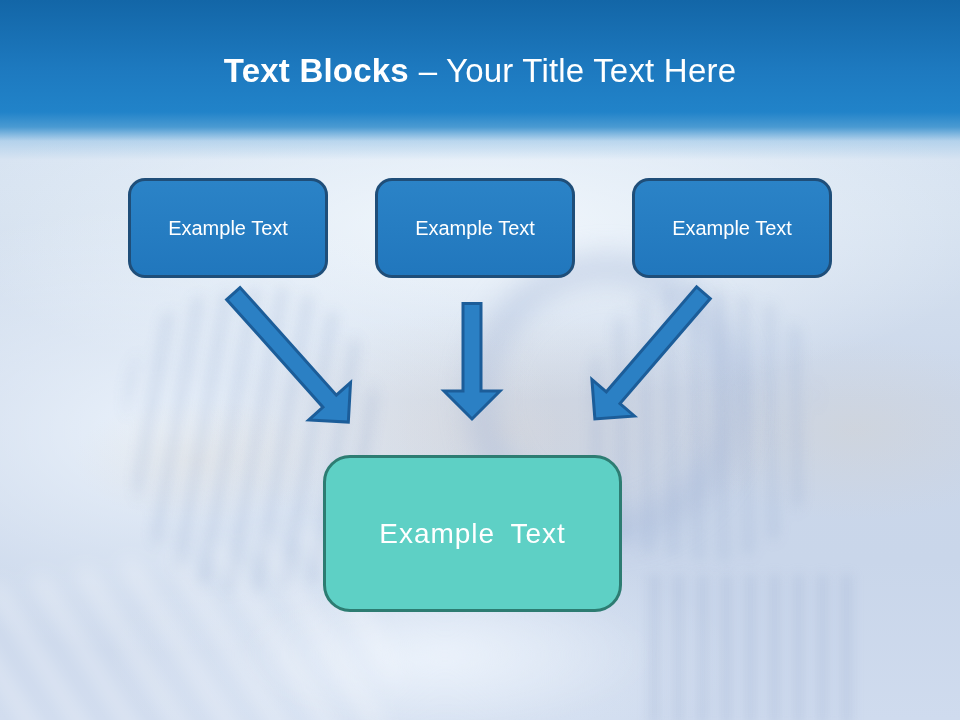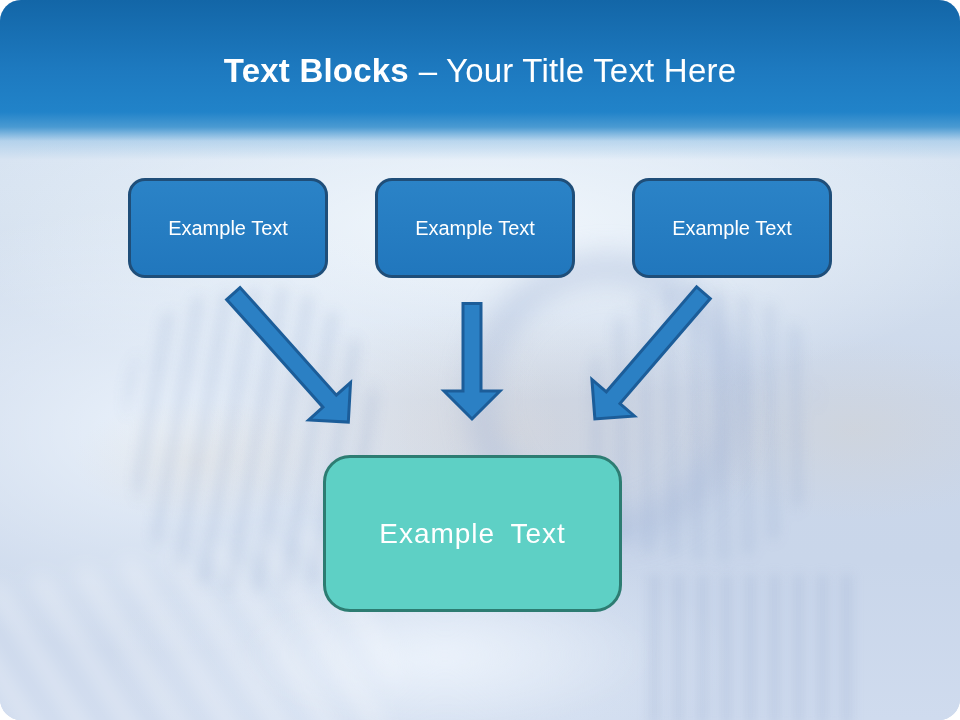--- a/index.html
+++ b/index.html
@@ -1,20 +1,19 @@
 <!DOCTYPE html>
 <html><head>
 <meta charset="utf-8">
 <style>
   html,body{margin:0;padding:0;background:#ffffff;}
   .slide{
     position:relative;width:960px;height:720px;overflow:hidden;
     font-family:"Liberation Sans",sans-serif;
     background:#ccd9ec;
-    border-radius:21px;
   }
   
   .bg{position:absolute;inset:0;pointer-events:none;}
   .bg-base{
     position:absolute;inset:0;
     background:
       radial-gradient(ellipse 420px 170px at 500px 430px, rgba(224,201,175,0.22), transparent 70%),
       radial-gradient(ellipse 260px 130px at 855px 430px, rgba(216,206,190,0.28), transparent 70%),
       radial-gradient(ellipse 180px 90px  at 200px 460px, rgba(222,206,184,0.20), transparent 70%),
       radial-gradient(ellipse 520px 300px at 170px 430px, rgba(241,248,255,0.80), transparent 75%),

